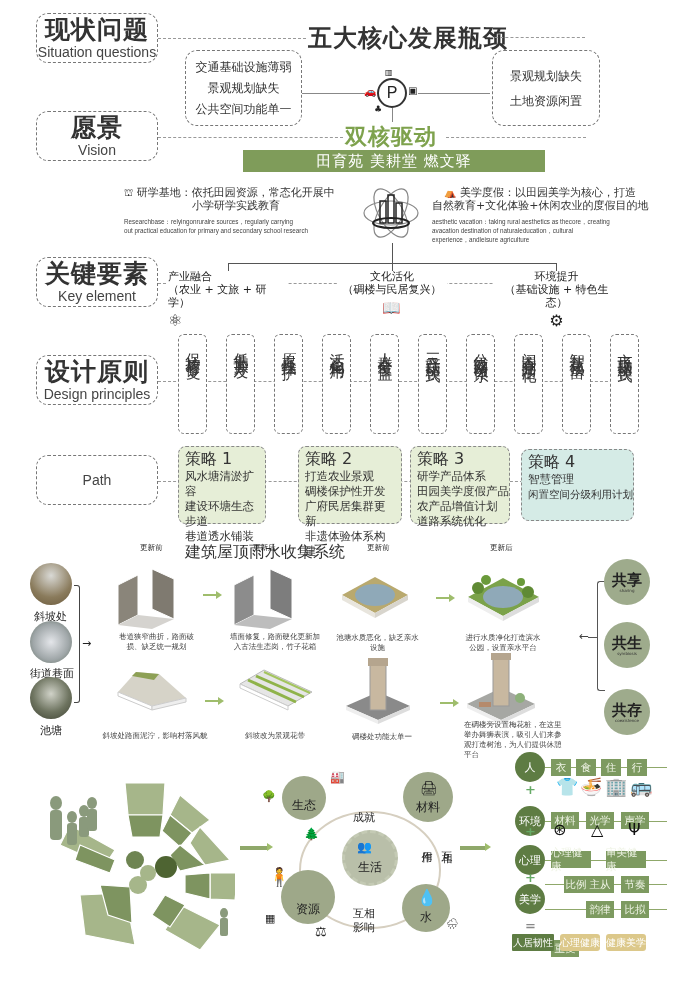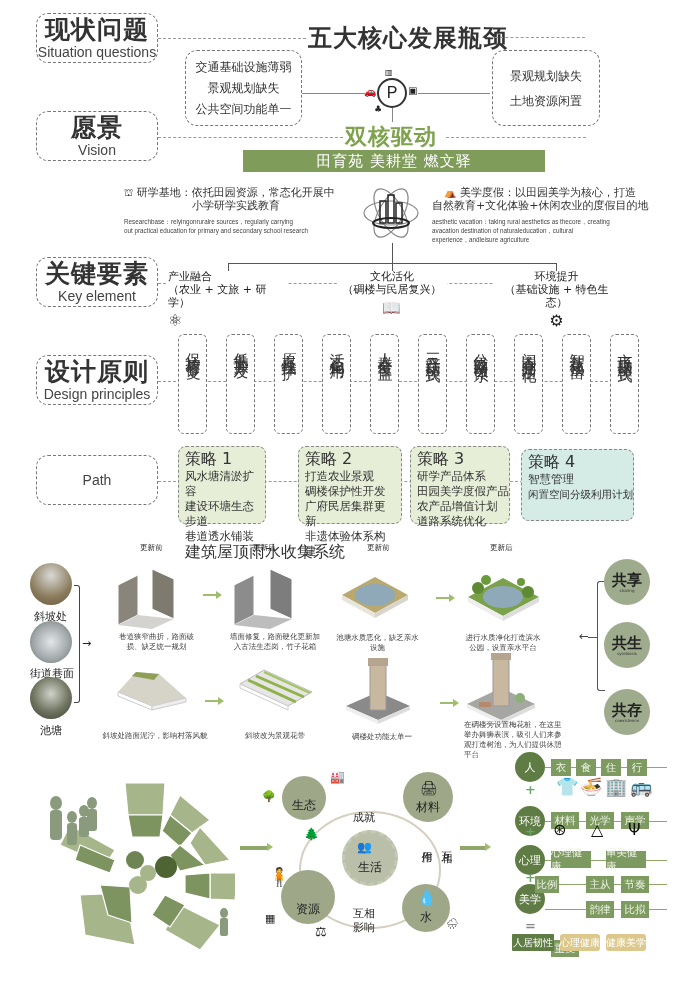--- a/index.html
+++ b/index.html
@@ -421,21 +421,21 @@
 
 <div class="gcircle" style="left:515px;top:845px">心理</div>
 <div class="solid-h" style="left:545px;top:860px;width:122px;border-color:#8fa86a"></div>
 <div class="gbox" style="left:551px;top:851px;width:40px">心理健康</div>
 <div class="gbox" style="left:606px;top:851px;width:40px">审美健康</div>
 <div class="plus" style="left:525px;top:870px">+</div>
 
 <div class="gcircle" style="left:515px;top:884px">美学</div>
 <div class="solid-h" style="left:545px;top:884px;width:122px;border-color:#8fa86a"></div>
 <div class="solid-h" style="left:545px;top:909px;width:122px;border-color:#8fa86a"></div>
-<div class="gbox" style="left:535px;top:876px;width:24px">比例</div>
+<div class="gbox" style="left:564px;top:876px;width:24px">比例</div>
 <div class="gbox" style="left:586px;top:876px;width:28px">主从</div>
 <div class="gbox" style="left:621px;top:876px;width:28px">节奏</div>
 <div class="gbox" style="left:551px;top:940px;width:28px">重复</div>
 <div class="gbox" style="left:586px;top:901px;width:28px">韵律</div>
 <div class="gbox" style="left:621px;top:901px;width:28px">比拟</div>
 <div class="plus" style="left:525px;top:918px;color:#888">=</div>
 
 <div class="pill" style="left:512px;top:934px;width:42px;background:#5e7c43;color:#fff;border-radius:1px">人居韧性</div>
 <div class="pill" style="left:560px;top:934px;width:40px;background:#dcc88a;color:#fff">心理健康</div>
 <div class="pill" style="left:606px;top:934px;width:40px;background:#dcc88a;color:#fff">健康美学</div>

